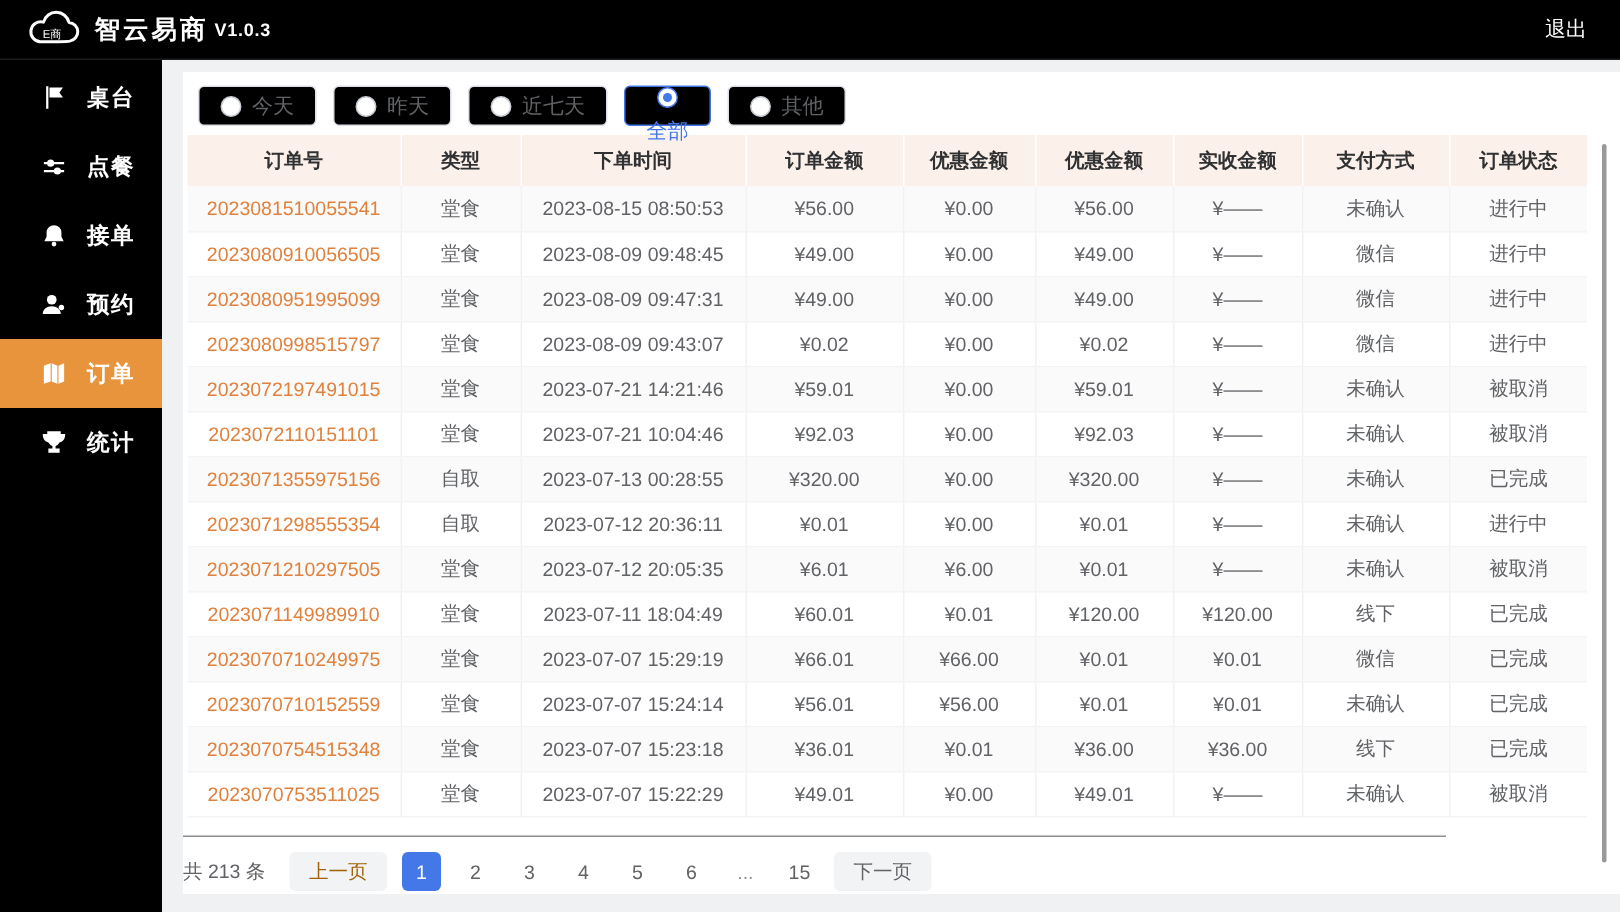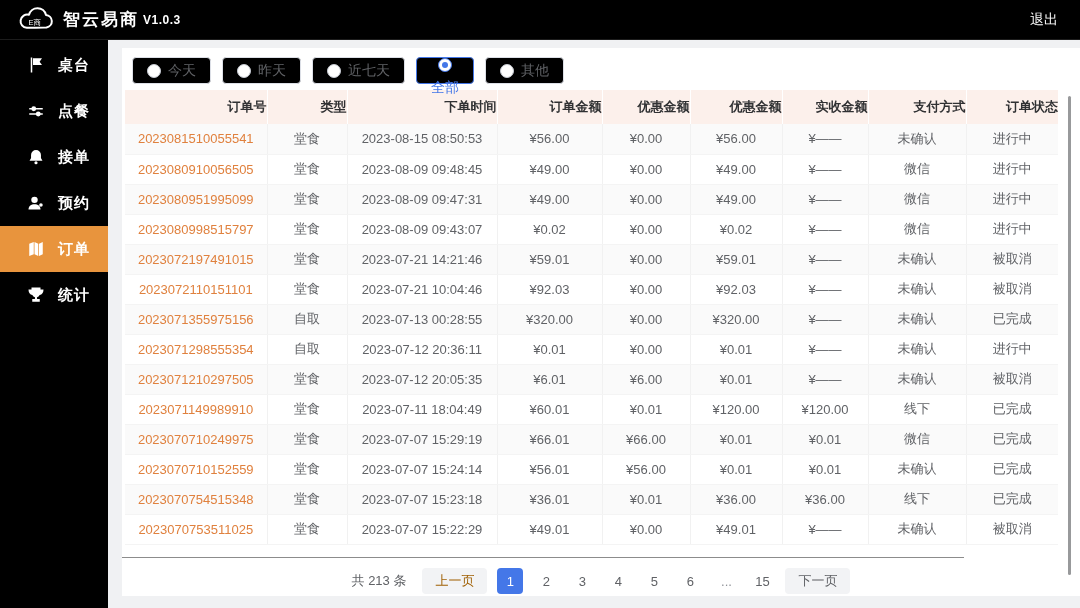--- a/index.html
+++ b/index.html
@@ -41,36 +41,36 @@
     background:#fff; position:relative; flex:0 0 14px; }
   .chip.selected { border-color:var(--blue,#4477E8); color:var(--blue,#4477E8);flex-direction:column; }
   .chip.selected .radio { border-color:var(--blue,#4477E8); }
   .chip.selected .radio::after { content:""; position:absolute; left:3px; top:3px;
     width:6px; height:6px; border-radius:50%; background:var(--blue,#4477E8); }
 
   
   .table-wrap { position:absolute; left:3px; top:42px; z-index:1; }
   table { border-collapse:collapse; table-layout:fixed; }
   th { height:34px; background:var(--header-bg,#FCF0EB); font-size:13px; font-weight:700;
-    color:#303133; text-align:right; border-right:1px solid #fff; }
+    color:#303133; text-align:center; border-right:1px solid #fff; }
   th:last-child { border-right:none; }
   td { height:30px; font-size:13px; color:#606266; text-align:center;
     border-right:1px solid #F1F1F1; border-bottom:1px solid #F4F4F4;
     white-space:nowrap; overflow:hidden; background:#fff; }
   td:last-child { border-right:none; }
   tbody tr:nth-child(odd) td { background:#FAFAFA; }
   td.link { color:var(--order-link,#E0813E); cursor:pointer; }
 
   
   .clip-line { position:absolute; left:0; top:509px; width:842px; height:1px;
     background:#8C8C8C; z-index:5; }
 
   
   .pagination { position:absolute; left:0; right:0; bottom:0; height:30px; background:#fff;
-    display:flex; align-items:center; justify-content:center; gap:10px; z-index:6; }
+    display:flex; align-items:center; justify-content:flex-start; gap:10px; z-index:6; }
   .pg-total { font-size:13px; color:#606266; margin-right:6px; }
   .pg-btn { height:26px; padding:0 13px; background:#F2F3F5; border-radius:4px;
     font-size:13px; color:#606266; display:flex; align-items:center; cursor:pointer; }
   .pg-btn.disabled { color:#a16207; cursor:default; }
   .pg-num { min-width:26px; height:26px; border-radius:4px; display:flex;
     align-items:center; justify-content:center; font-size:13px; color:#606266;
     cursor:pointer; }
   .pg-num.active { background:var(--blue,#4477E8); color:#fff; }
   .pg-num.dots { color:#909399; cursor:default; }
 

